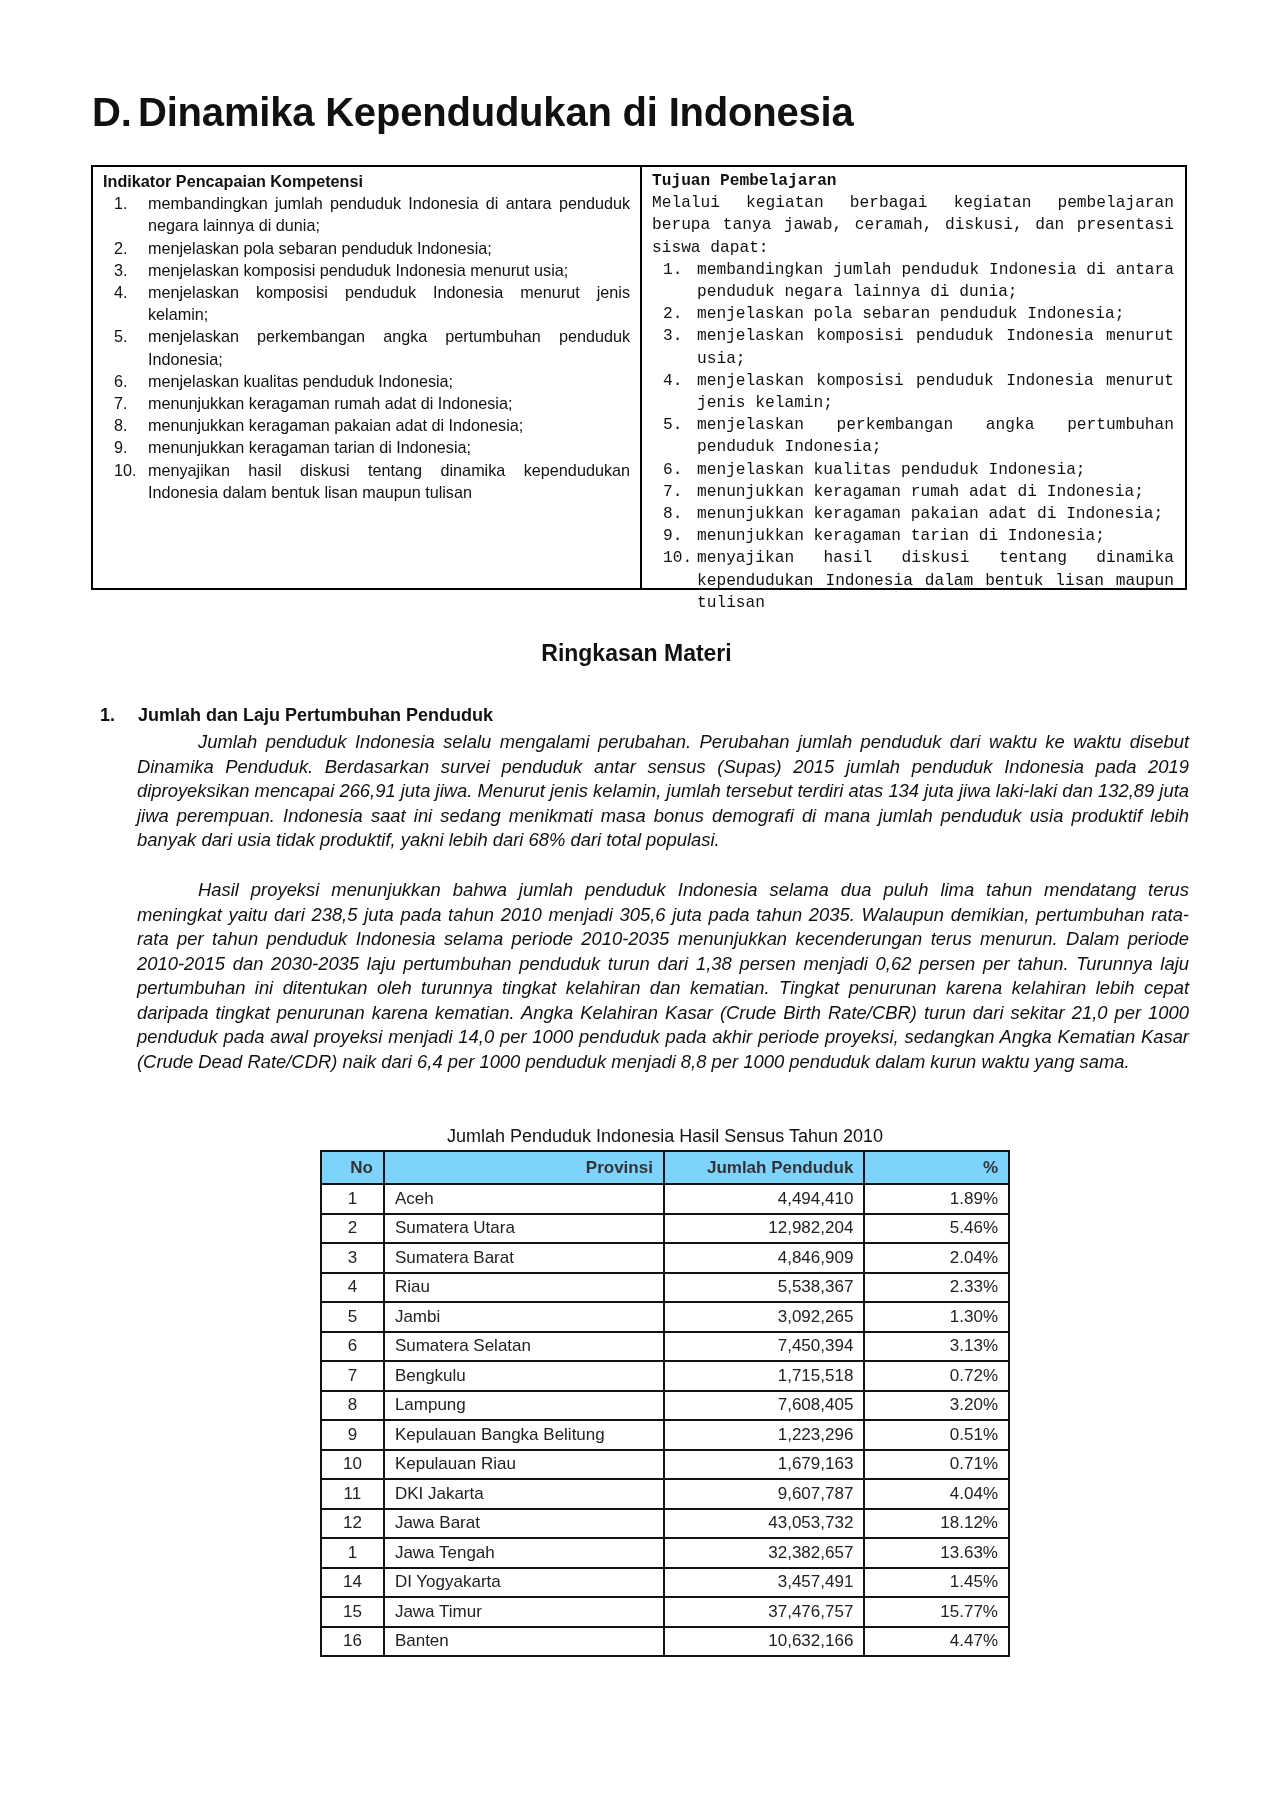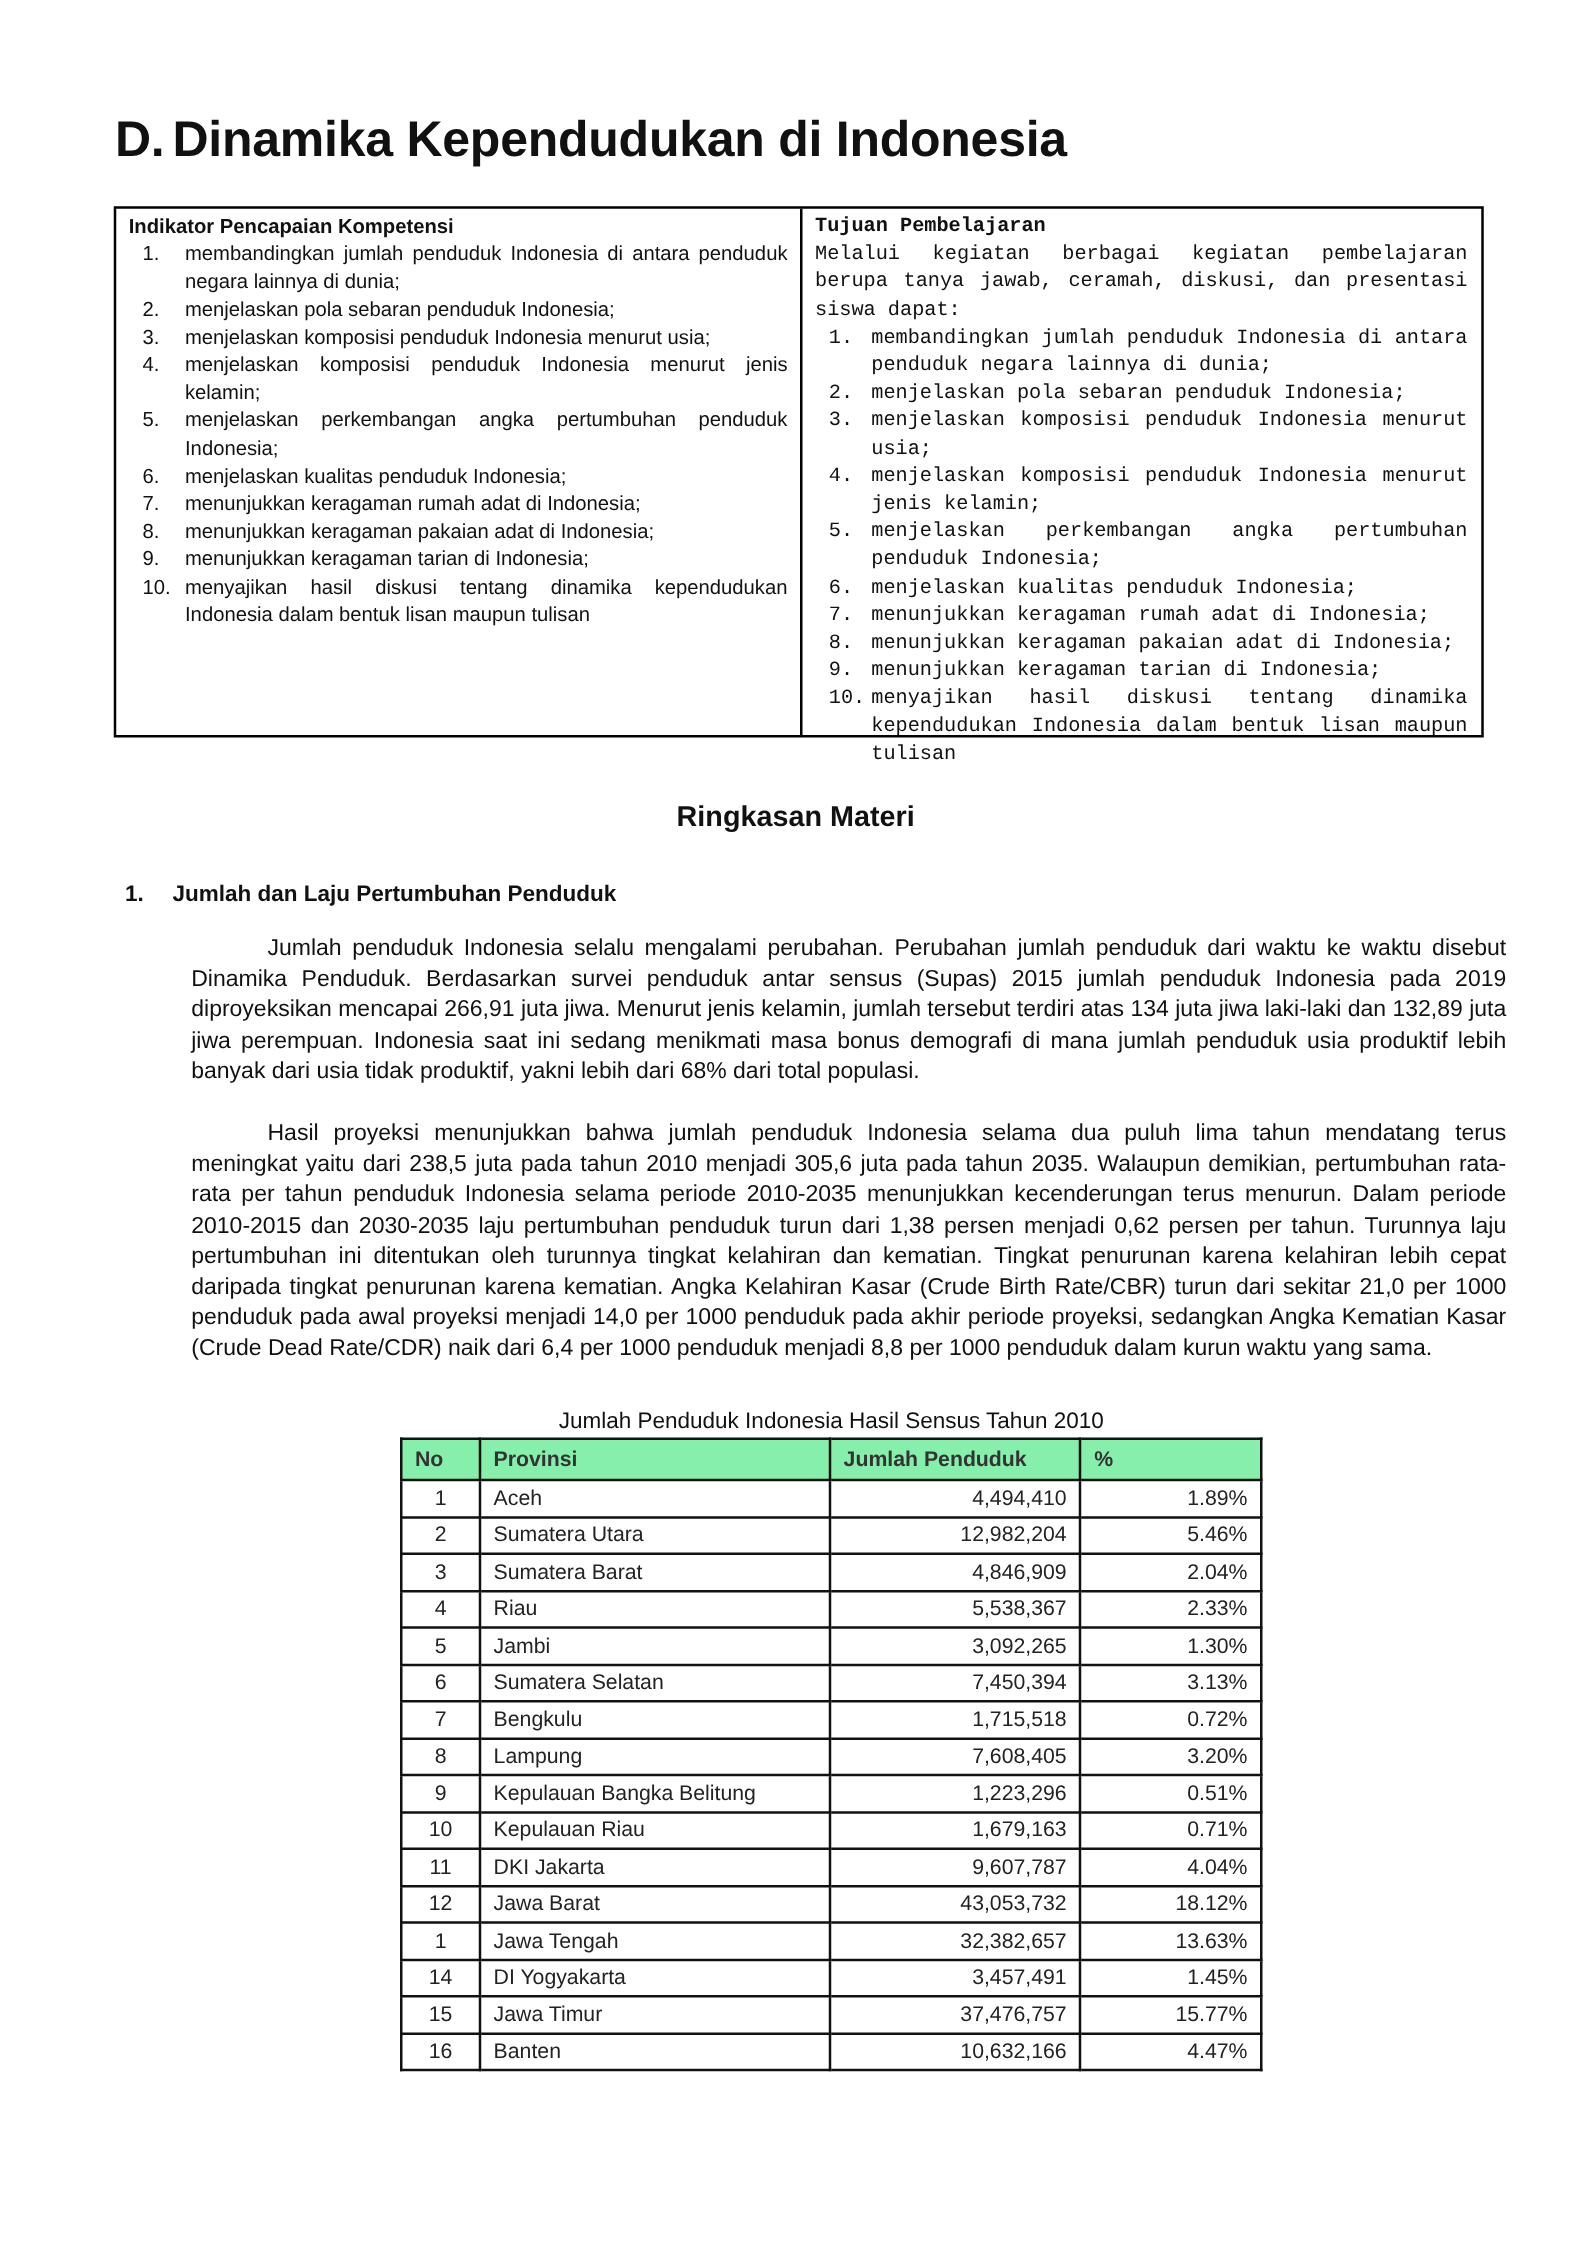--- a/index.html
+++ b/index.html
@@ -19,30 +19,30 @@
   .comp-list li { display: flex; }
   .comp-num { width: 45px; flex: none; text-align: right; padding-right: 0; box-sizing: border-box; }
   .comp-num span { display: inline-block; width: 34px; text-align: left; }
   .comp-text { flex: 1; text-align: justify; text-align-last: left; }
 
   .summary-title { position: absolute; left: 0; width: 1273px; top: 640px; text-align: center; font-size: 23px; font-weight: bold; margin: 0; }
 
   .section-head { position: absolute; left: 100px; top: 705px; font-size: 18px; font-weight: bold; display: flex; }
   .section-head .num { width: 38px; }
 
-  .body-text { position: absolute; left: 137px; width: 1052px; font-size: 18.4px; line-height: 24.5px; text-align: justify; margin: 16px; }
+  .body-text { position: absolute; left: 137px; width: 1052px; font-size: 18.4px; line-height: 24.5px; text-align: justify; margin: 0; font-style: italic; }
   .body-text.p1 { top: 730px; }
   .body-text.p2 { top: 878px; }
   .body-text .indent { display: inline-block; width: 61px; }
 
   .table-caption { position: absolute; left: 320px; width: 690px; top: 1126px; text-align: center; font-size: 18px; margin: 0; }
 
   .census-table { position: absolute; left: 320px; top: 1150px; width: 690px; border-collapse: collapse; font-size: 17px; }
   .census-table th, .census-table td { border: 2.5px solid #111; height: 29.5px; padding: 0 10px; box-sizing: border-box; }
-  .census-table th { background: #86efac; font-weight: bold; color: #333; text-align: left; height: 33px; }
+  .census-table th { background: #7dd3fc; font-weight: bold; color: #333; text-align: right; height: 33px; }
   .census-table td.no { text-align: center; width: 63px; }
   .census-table td.prov { text-align: left; width: 281px; border-radius: 11px; }
   .census-table td.num { text-align: right; width: 201px; padding-right: 10px; }
   .census-table td.pct { text-align: right; width: 145px; padding-right: 10px; }
   .census-table td { color: #222; }
 </style>
 </head>
 <body>
 
 <div class="page">

